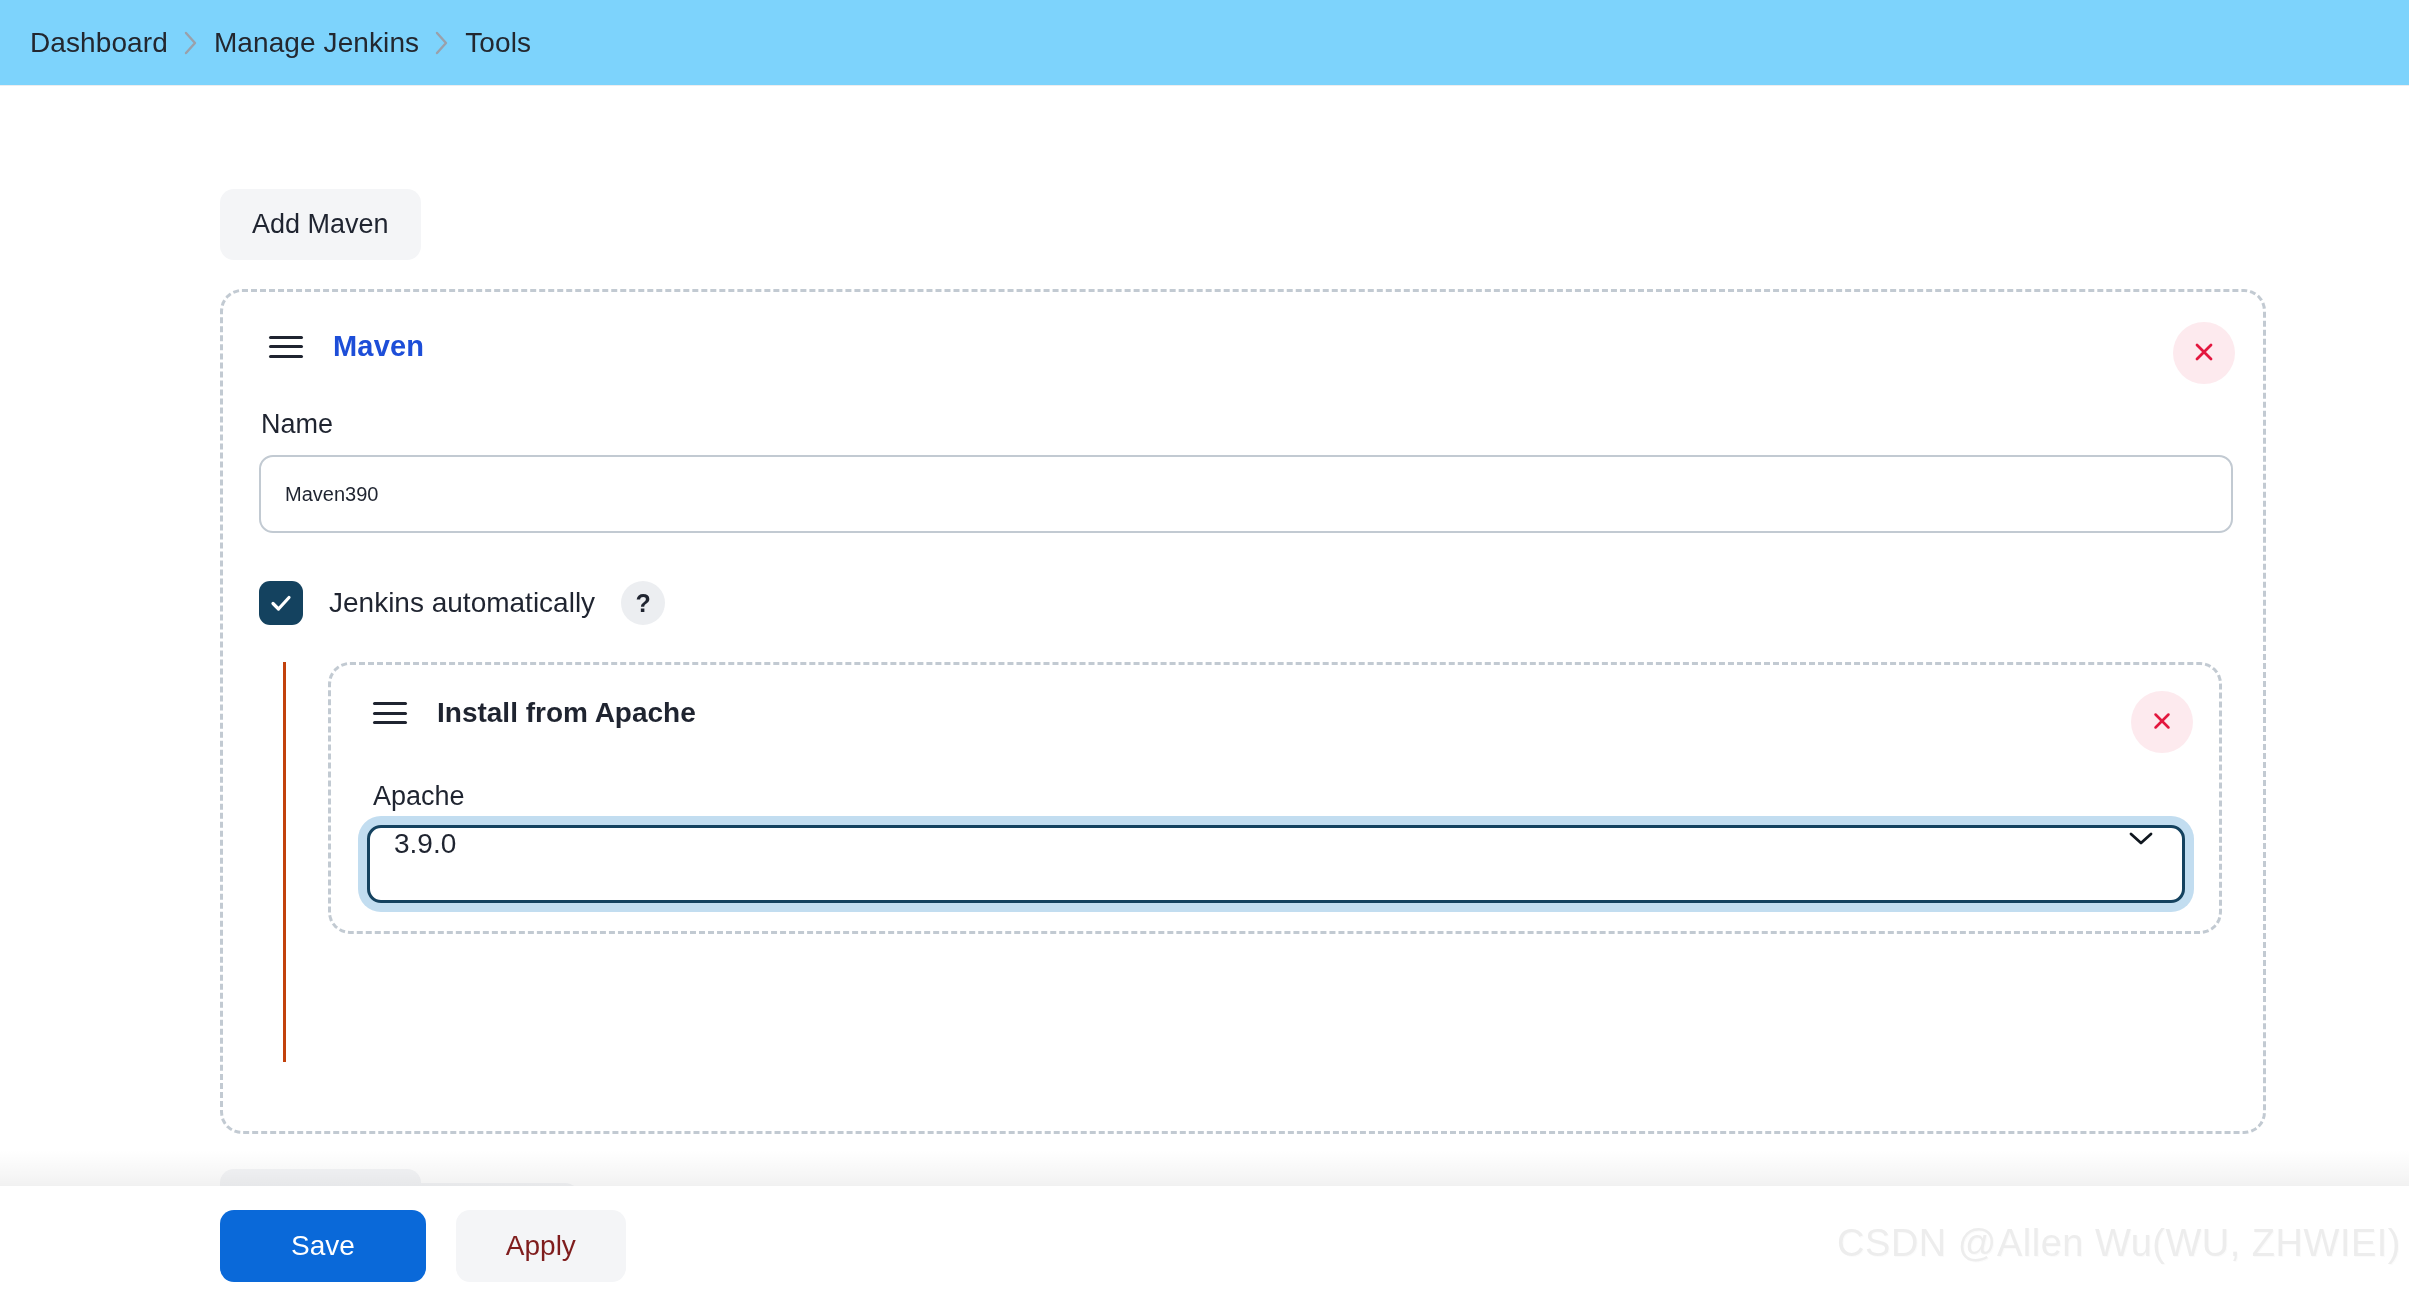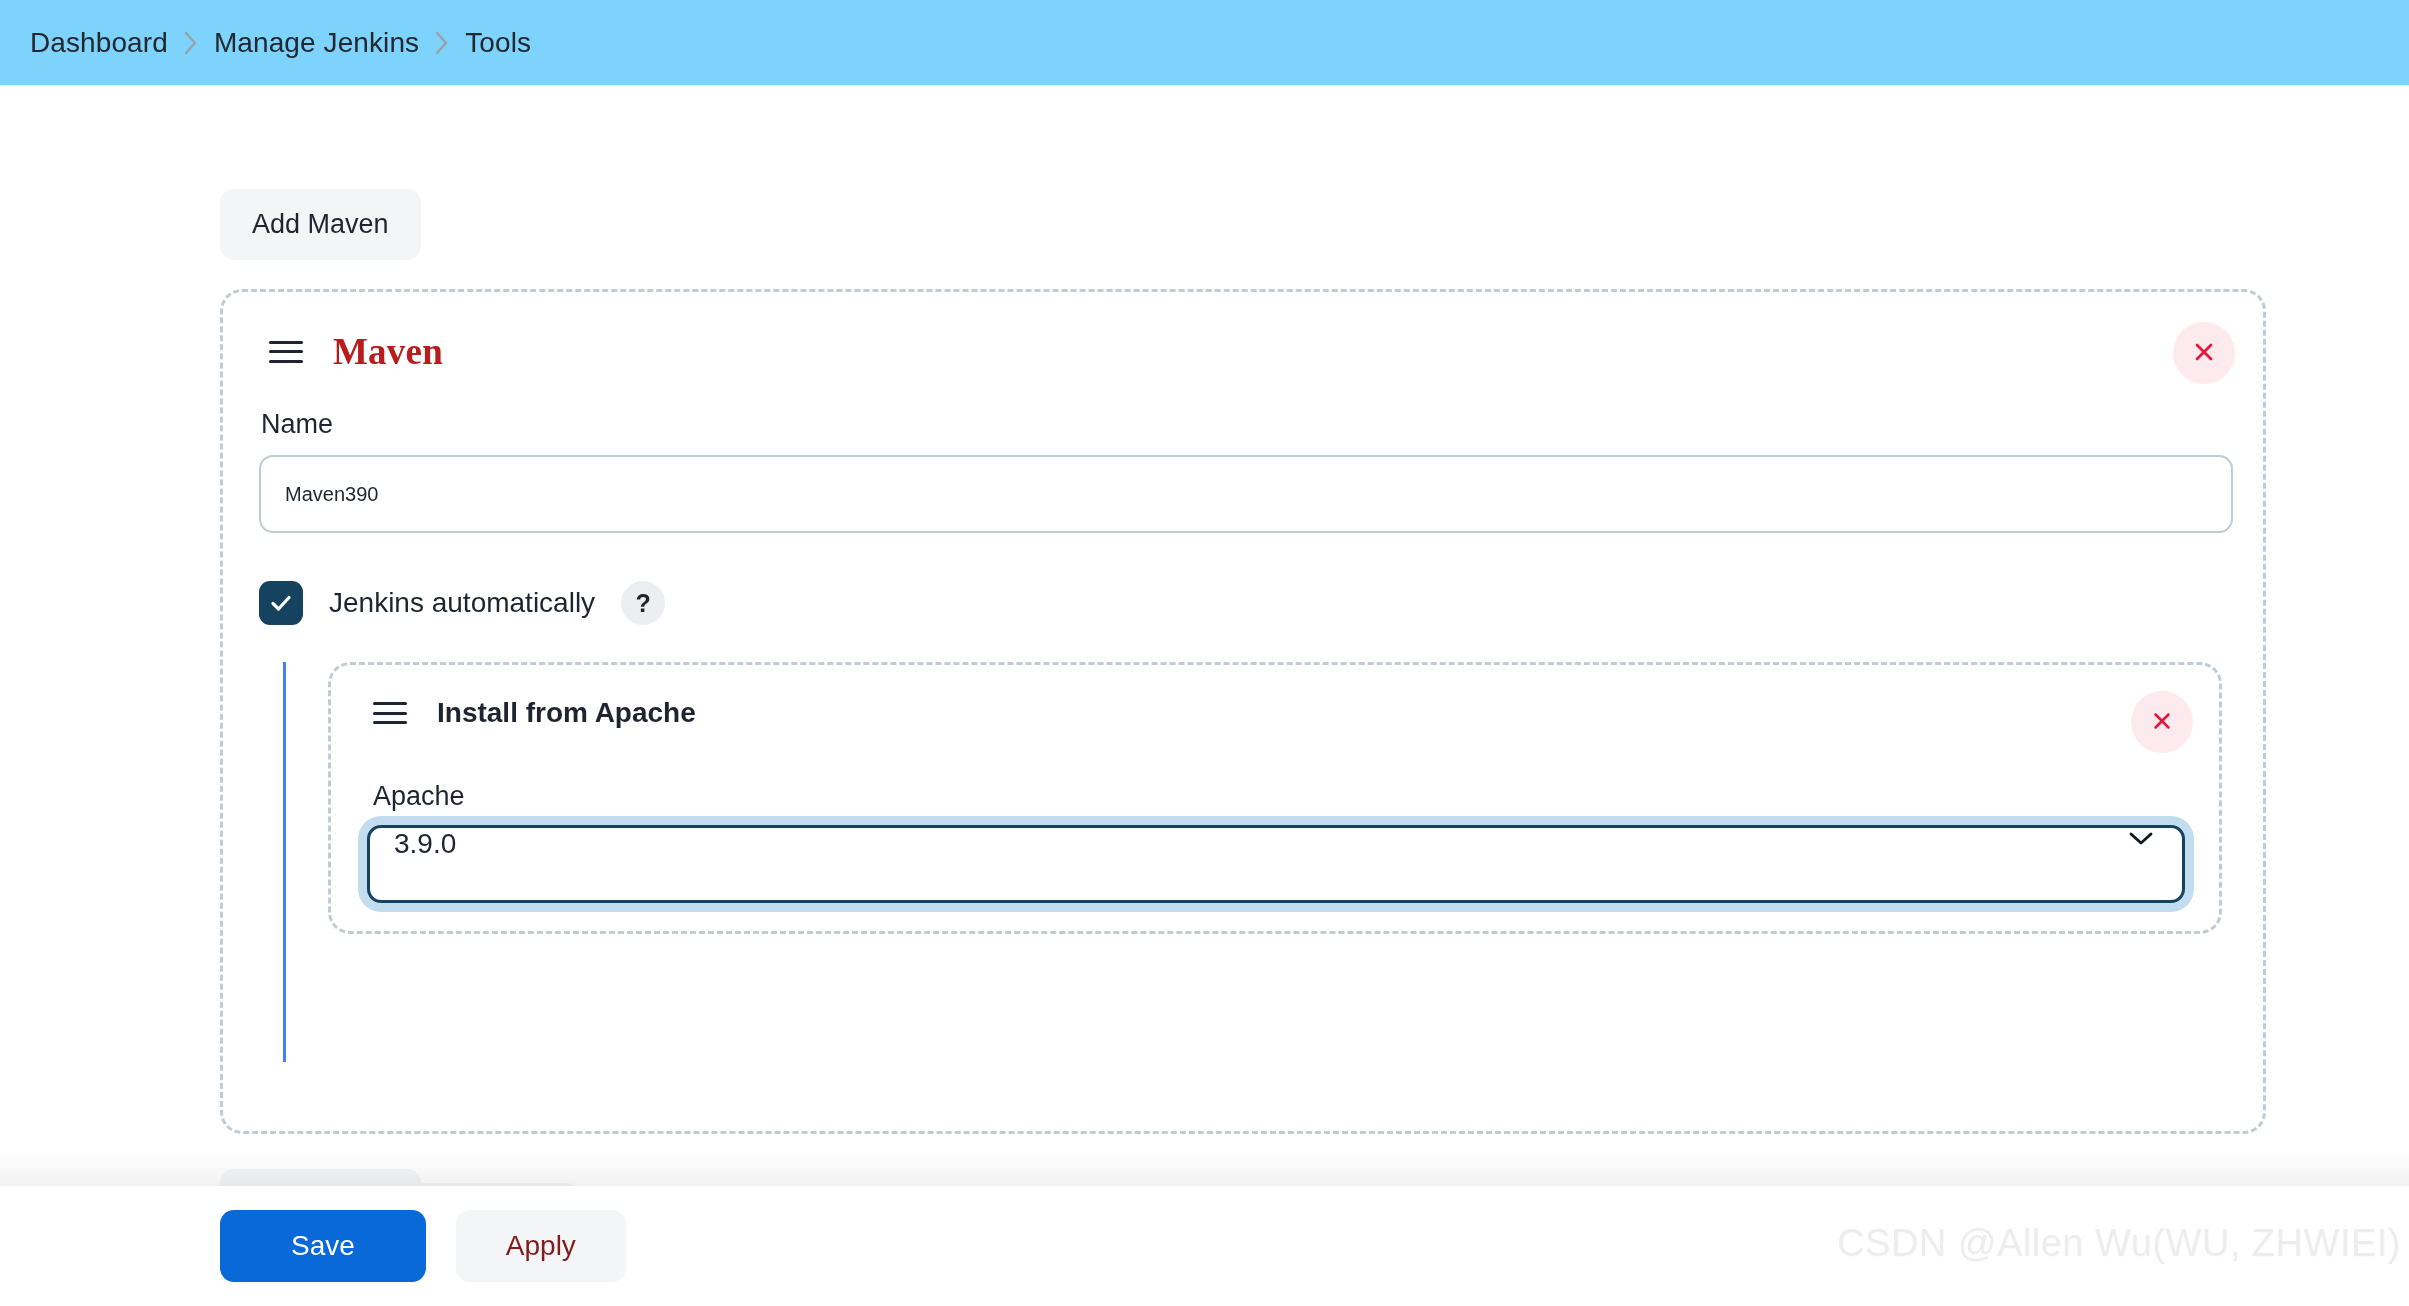--- a/index.html
+++ b/index.html
@@ -101,25 +101,24 @@
     height: 22px;
     cursor: grab;
   }
   .drag-handle i {
     display: block;
     height: 3px;
     background: #1f2430;
     border-radius: 2px;
   }
   .card-title {
-    font-size: 37px;
+    font-size: 29px;
     font-weight: bold;
-    color: #b91c1c;
+    color: #1d4ed8;
     letter-spacing: .2px;
-    font-family: Liberation Serif, serif;
   }
 
   .close-btn {
     position: absolute;
     width: 62px;
     height: 62px;
     border-radius: 50%;
     background: #fdeaee;
     border: none;
     display: flex;
@@ -201,21 +200,21 @@
     padding: 0;
     line-height: 1;
   }
 
   
   #installer-block {
     position: absolute;
     left: 60px;
     top: 370px;
     width: 1940px;
-    border-left: 3px solid #3b82f6;
+    border-left: 3px solid #c2410c;
     padding-left: 42px;
     box-sizing: border-box;
     height: 400px;
   }
 
   #installer-card {
     position: relative;
     border: 3px dashed #c2cad2;
     border-radius: 22px;
     box-sizing: border-box;

